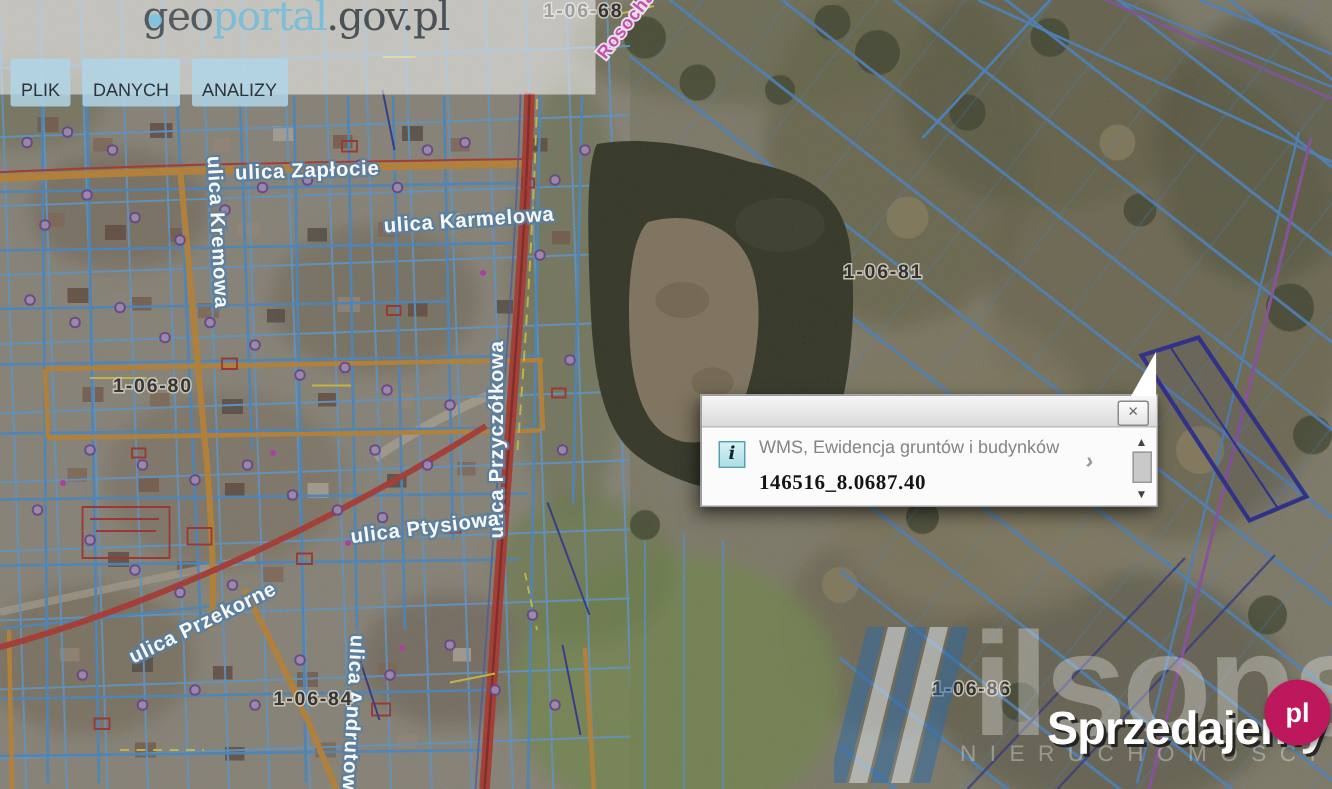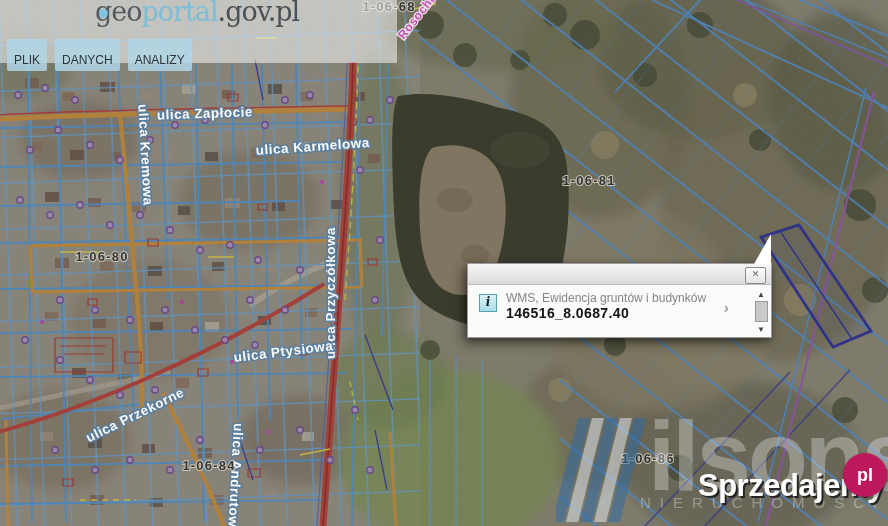--- a/index.html
+++ b/index.html
@@ -21,21 +21,21 @@
          box-shadow:-4px 5px 12px rgba(0,0,0,.45),0 2px 6px rgba(0,0,0,.3);z-index:40;}
   .popup-pointer{position:absolute;left:286px;top:-30px;width:17px;height:30px;background:#ffffff;
          clip-path:polygon(100% 0,100% 100%,0 100%);}
   .popup-title{position:absolute;left:0;top:0;right:0;height:20px;background:linear-gradient(#f6f6f6,#dadada);border-bottom:1px solid #bdbdbd;}
   .popup-close{position:absolute;right:5px;top:3px;width:19px;height:15px;background:linear-gradient(#fdfdfd,#e4e4e4);
          border:1px solid #8a8a8a;border-radius:2px;font-size:9px;line-height:13px;text-align:center;color:#666;cursor:pointer;}
   .info-icon{position:absolute;left:11px;top:30px;width:16px;height:16px;background:linear-gradient(#d8f2f6,#abdde7);
          border:1px solid #56a1b1;font-family:"DejaVu Serif",serif;font-style:italic;font-weight:bold;font-size:12px;
          line-height:15px;text-align:center;color:#13232a;}
   .popup-line1{position:absolute;left:38px;top:27px;font-size:12px;color:#858585;white-space:nowrap;text-align:right;}
-  .popup-line2{position:absolute;left:38px;top:41px;font-size:14px;font-weight:bold;color:#141414;letter-spacing:.4px;}
+  .popup-line2{position:absolute;left:38px;top:51px;font-size:14px;font-weight:bold;color:#141414;letter-spacing:.4px;font-family:Liberation Serif, serif;}
   .popup-chev{position:absolute;right:42px;top:35px;font-size:15px;font-weight:bold;color:#999;transform:rotate(8deg);cursor:pointer;}
   .pscroll{position:absolute;right:3px;top:26px;width:14px;height:44px;}
   .pscroll .up,.pscroll .dn{position:absolute;left:0;width:14px;height:9px;font-size:8px;line-height:9px;text-align:center;color:#444;cursor:pointer;}
   .pscroll .up{top:0;}
   .pscroll .dn{bottom:0;}
   .pscroll .thumb{position:absolute;left:1px;top:11px;width:11px;height:19px;background:#c9c9c9;border:1px solid #9a9a9a;cursor:pointer;}
 
   
   .wm{position:absolute;z-index:20;pointer-events:none;}
   .wm-w{left:556px;top:418px;opacity:.5;}

